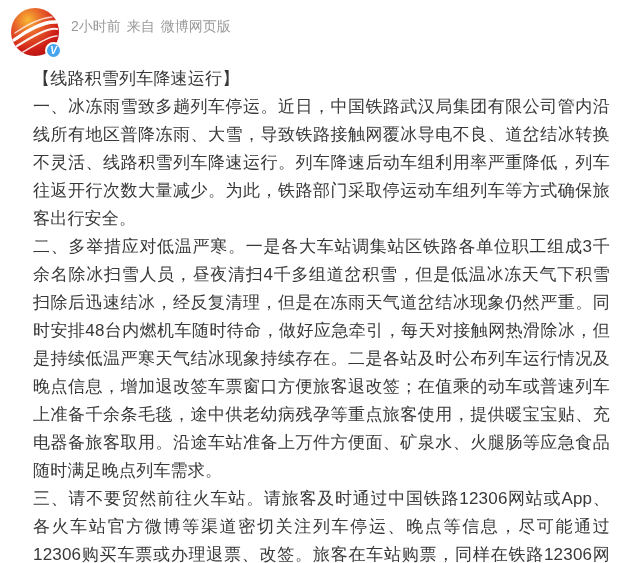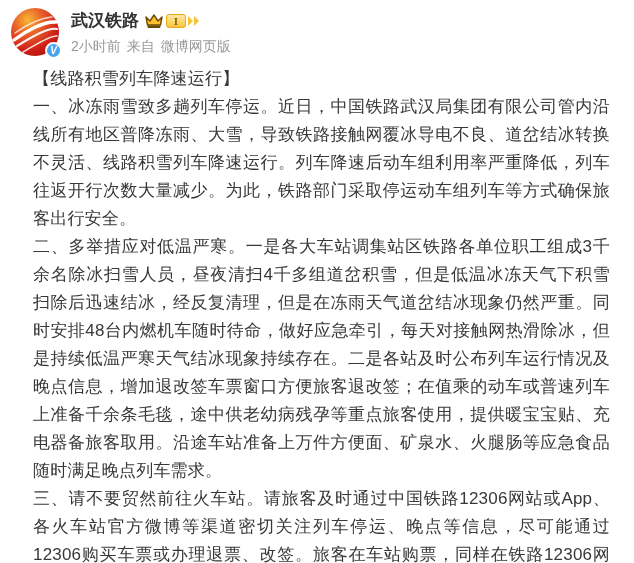--- a/index.html
+++ b/index.html
@@ -86,34 +86,20 @@
         <circle cx="25" cy="25" r="24" fill="url(#avGrad)"></circle>
         <path d="M4 33 C 16 24, 34 14, 46 15" stroke="#ffffff" stroke-width="3.4" fill="none" stroke-linecap="round"></path>
         <path d="M7 39 C 20 31, 38 20, 47 22" stroke="#ffffff" stroke-width="2.2" fill="none" stroke-linecap="round" opacity="0.92"></path>
         <path d="M13 45 C 24 39, 40 28, 47 29" stroke="#ffffff" stroke-width="1.6" fill="none" stroke-linecap="round" opacity="0.85"></path>
         <path d="M5 26 C 15 19, 30 11, 42 10" stroke="#ffffff" stroke-width="1.4" fill="none" stroke-linecap="round" opacity="0.7"></path>
       </svg>
       <div class="verified-badge">V</div>
     </div>
 
     <div class="header-main">
-      <div class="name-row">
-        <span class="username">武汉铁路</span>
-        <span class="vip-group">
-          <svg class="crown" viewBox="0 0 20 16">
-            <path d="M2 4 L6 8 L10 2 L14 8 L18 4 L16.5 12 L3.5 12 Z" fill="#ffc02e" stroke="#6b4a00" stroke-width="1.4" stroke-linejoin="round"></path>
-            <rect x="3.5" y="12.5" width="13" height="2.5" rx="1" fill="#6b4a00"></rect>
-          </svg>
-          <span class="vip-pill">I</span>
-          <span class="vip-chevrons">
-            <span class="chev"></span>
-              <span class="chev"></span>
-          </span>
-        </span>
-      </div>
       <div class="meta-row">
         <span>2小时前</span>
         <span>来自</span>
         <span class="source-name">微博网页版</span>
       </div>
     </div>
   </div>
 
   <div class="content">
     <p>【线路积雪列车降速运行】</p>

